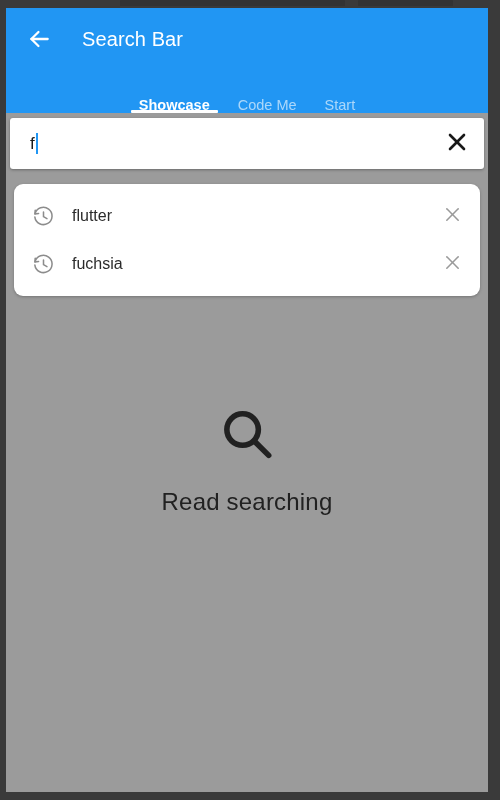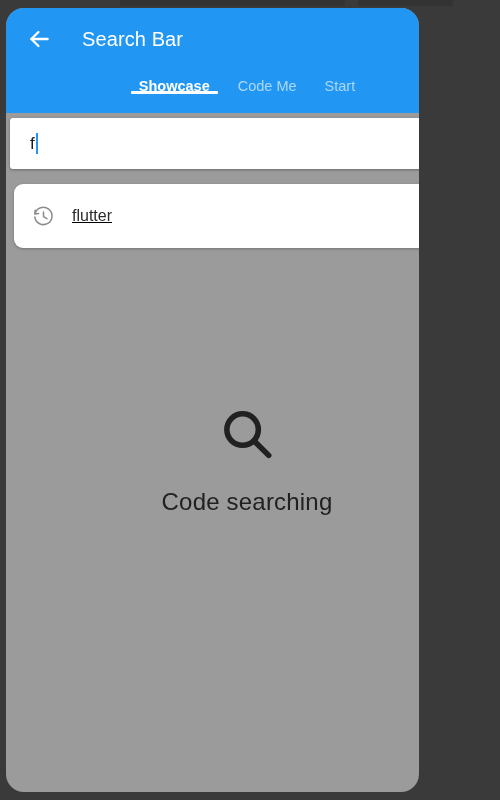--- a/index.html
+++ b/index.html
@@ -30,25 +30,24 @@
     background: #333333;
     border-radius: 8px 8px 0 0;
   }
   .chrome-tab.t1 { left: 120px; width: 225px; }
   .chrome-tab.t2 { left: 358px; width: 95px; }
 
   #app-window {
     position: absolute;
     left: 6px;
     top: 8px;
-    width: 413px;
+    width: 482px;
     height: 784px;
     background: #9b9b9b;
     overflow: hidden;
-    border-radius: 18px;
   }
 
   
   #appbar {
     position: absolute;
     left: 0; top: 0;
     width: 482px;
     height: 105px;
     background: #2196f3;
   }
@@ -79,21 +78,21 @@
   }
 
   #tabbar {
     position: absolute;
     left: 0;
     top: 62px;
     width: 482px;
     height: 43px;
     display: flex;
     justify-content: center;
-    align-items: flex-start;
+    align-items: flex-end;
   }
   .tab {
     position: relative;
     padding: 8px 14px 0 14px;
     font-size: 14.5px;
     color: rgba(255,255,255,0.62);
     cursor: pointer;
     text-align: center;
     white-space: nowrap;
   }
@@ -156,21 +155,20 @@
   
   #suggestions-card {
     position: absolute;
     left: 8px;
     top: 176px;
     width: 466px;
     background: #ffffff;
     border-radius: 9px;
     box-shadow: 0 1px 3px rgba(0,0,0,0.25);
     padding: 8px 0;
-    text-decoration: underline;
   }
   .suggestion-row {
     height: 48px;
     display: flex;
     align-items: center;
     cursor: pointer;
   }
   .suggestion-icon {
     width: 58px;
     display: flex;
@@ -280,27 +278,45 @@
         <div class="suggestion-remove">
           <span>
             <svg width="21" height="21" viewBox="0 0 24 24" fill="none" stroke="#9a9a9a" stroke-width="1.8" stroke-linecap="round">
               <line x1="5.5" y1="5.5" x2="18.5" y2="18.5"></line>
               <line x1="18.5" y1="5.5" x2="5.5" y2="18.5"></line>
             </svg>
           </span>
         </div>
       </div>
 
+      <div class="suggestion-row">
+        <div class="suggestion-icon">
+          <svg width="23" height="23" viewBox="0 0 24 24" fill="none" stroke="#8c8c8c" stroke-width="1.6" stroke-linecap="round" stroke-linejoin="round">
+            <path d="M3.2 9.2 A9 9 0 1 1 3 12.6"></path>
+            <polyline points="6.9,8.8 3.0,9.3 3.4,5.4"></polyline>
+            <polyline points="12,7.2 12,12.2 15.6,14.2"></polyline>
+          </svg>
+        </div>
+        <div class="suggestion-label">fuchsia</div>
+        <div class="suggestion-remove">
+          <span>
+            <svg width="21" height="21" viewBox="0 0 24 24" fill="none" stroke="#9a9a9a" stroke-width="1.8" stroke-linecap="round">
+              <line x1="5.5" y1="5.5" x2="18.5" y2="18.5"></line>
+              <line x1="18.5" y1="5.5" x2="5.5" y2="18.5"></line>
+            </svg>
+          </span>
+        </div>
+      </div>
 
     </div>
 
     <div id="empty-state">
       <span id="empty-icon">
         <svg width="62" height="62" viewBox="0 0 24 24" fill="none" stroke="#212121" stroke-width="2.15" stroke-linecap="round">
           <circle cx="10.3" cy="9.9" r="6.1"></circle>
           <line x1="14.9" y1="14.4" x2="20.4" y2="19.9"></line>
         </svg>
       </span>
-      <div id="empty-label">Code searching</div>
+      <div id="empty-label">Read searching</div>
     </div>
 
   </div>
 </div>
 
 </body></html>

